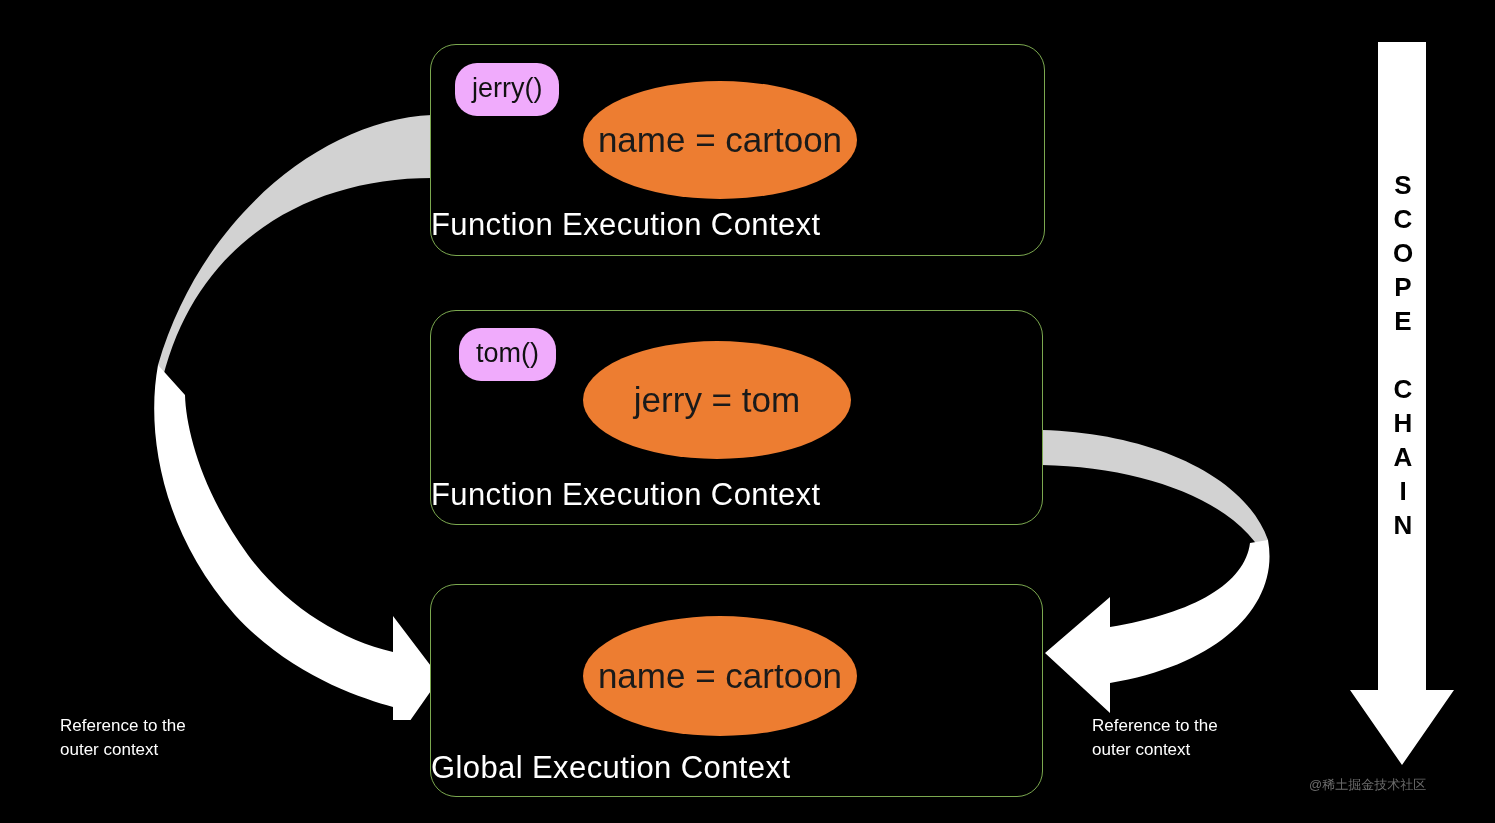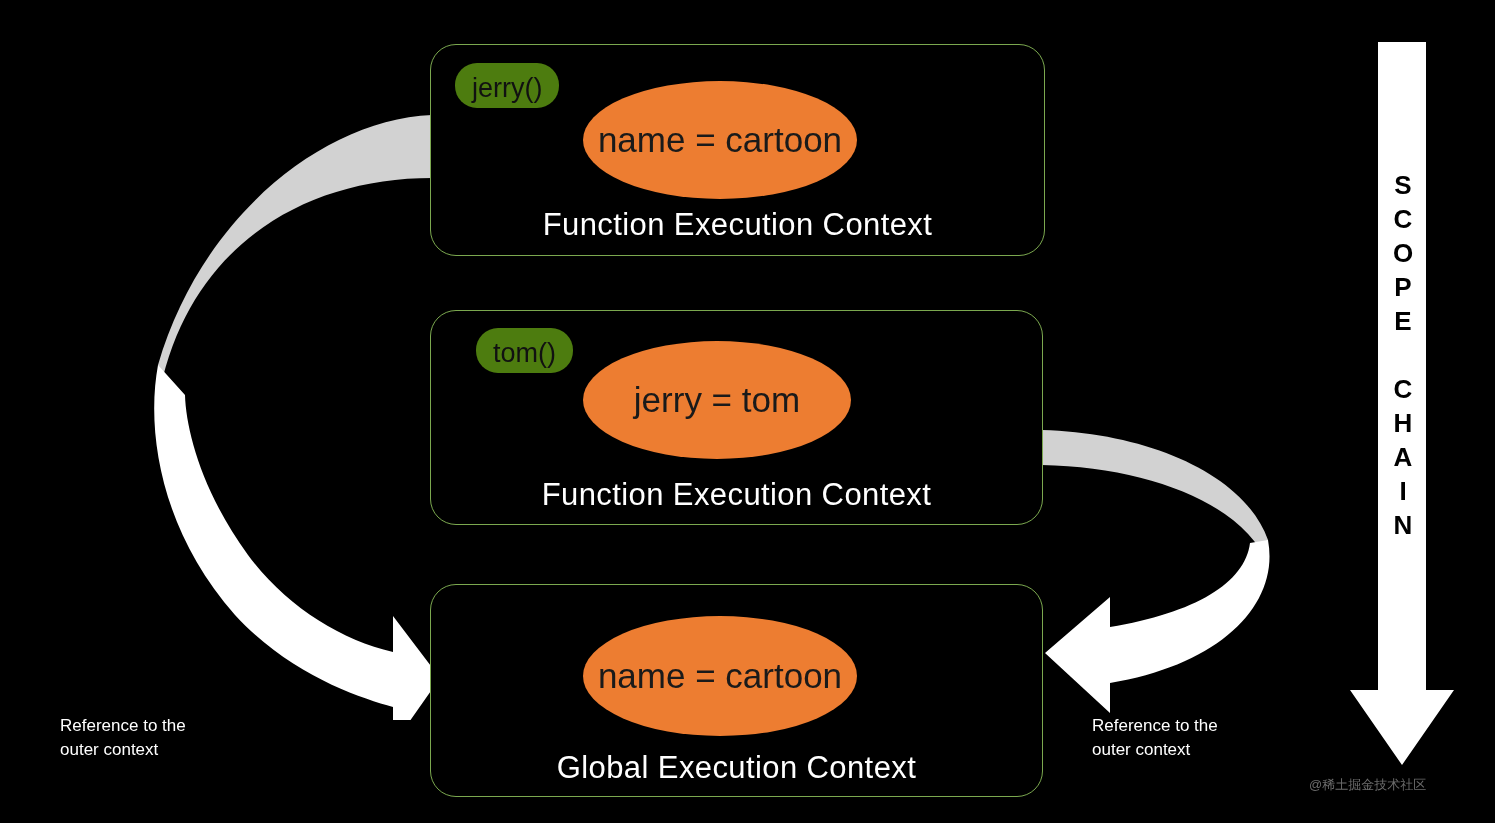--- a/index.html
+++ b/index.html
@@ -26,30 +26,30 @@
     border-radius: 26px;
     background: #000000;
   }
   #box-jerry  { left: 430px; top: 44px;  width: 615px; height: 212px; }
   #box-tom    { left: 430px; top: 310px; width: 613px; height: 215px; }
   #box-global { left: 430px; top: 584px; width: 613px; height: 213px; }
 
   
   .fn-pill {
     position: absolute;
-    background: #4d7c0f;
+    background: #f0abfc;
     color: #111111;
     border-radius: 22px;
     font-size: 27px;
     line-height: 1;
-    padding: 12px 17px 6px 17px;
+    padding: 12px 17px 14px 17px;
     white-space: nowrap;
   }
   #pill-jerry { left: 24px; top: 18px; }
-  #pill-tom   { left: 45px; top: 17px; }
+  #pill-tom   { left: 28px; top: 17px; }
 
   
   .var-ellipse {
     position: absolute;
     background: #ed7d31;
     border-radius: 50%;
     color: #1a1a1a;
     font-size: 35px;
     display: flex;
     align-items: center;
@@ -58,21 +58,21 @@
   }
   #ell-jerry  { left: 152px; top: 36px; width: 274px; height: 118px; }
   #ell-tom    { left: 152px; top: 30px; width: 268px; height: 118px; }
   #ell-global { left: 152px; top: 31px; width: 274px; height: 120px; }
 
   
   .ctx-caption {
     position: absolute;
     left: 0;
     width: 100%;
-    text-align: center;
+    text-align: left;
     color: #ffffff;
     font-size: 31px;
     letter-spacing: 0.4px;
     white-space: nowrap;
   }
   #cap-jerry  { top: 162px; }
   #cap-tom    { top: 166px; }
   #cap-global { top: 165px; }
 
   

